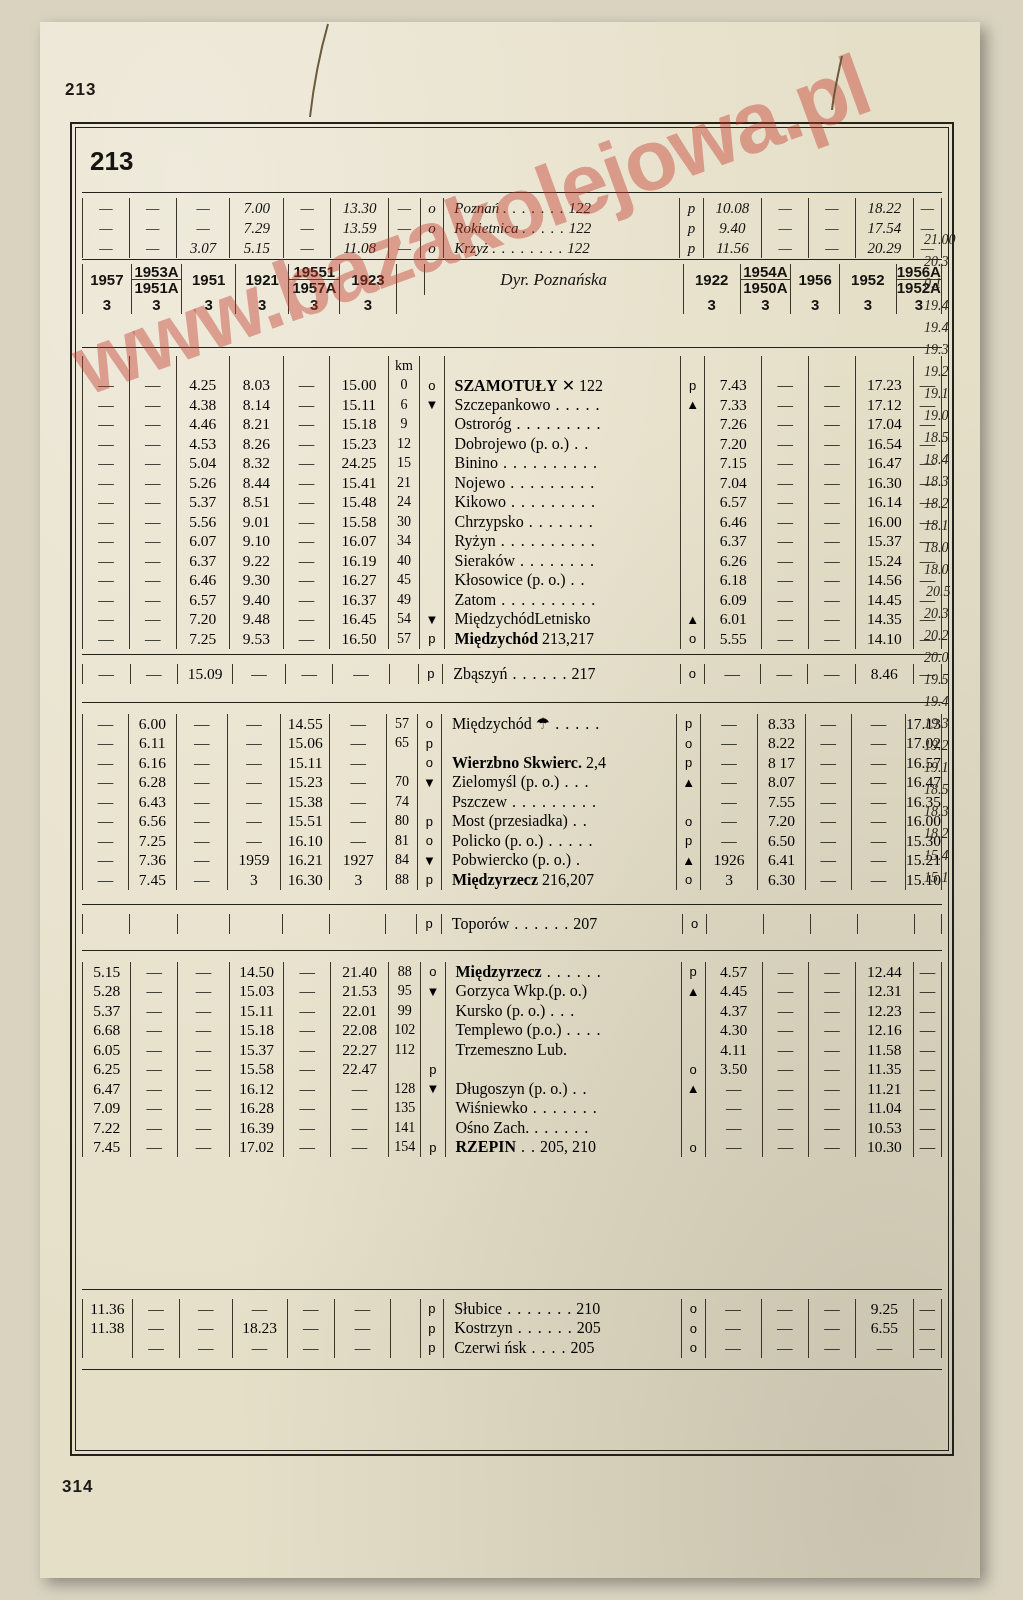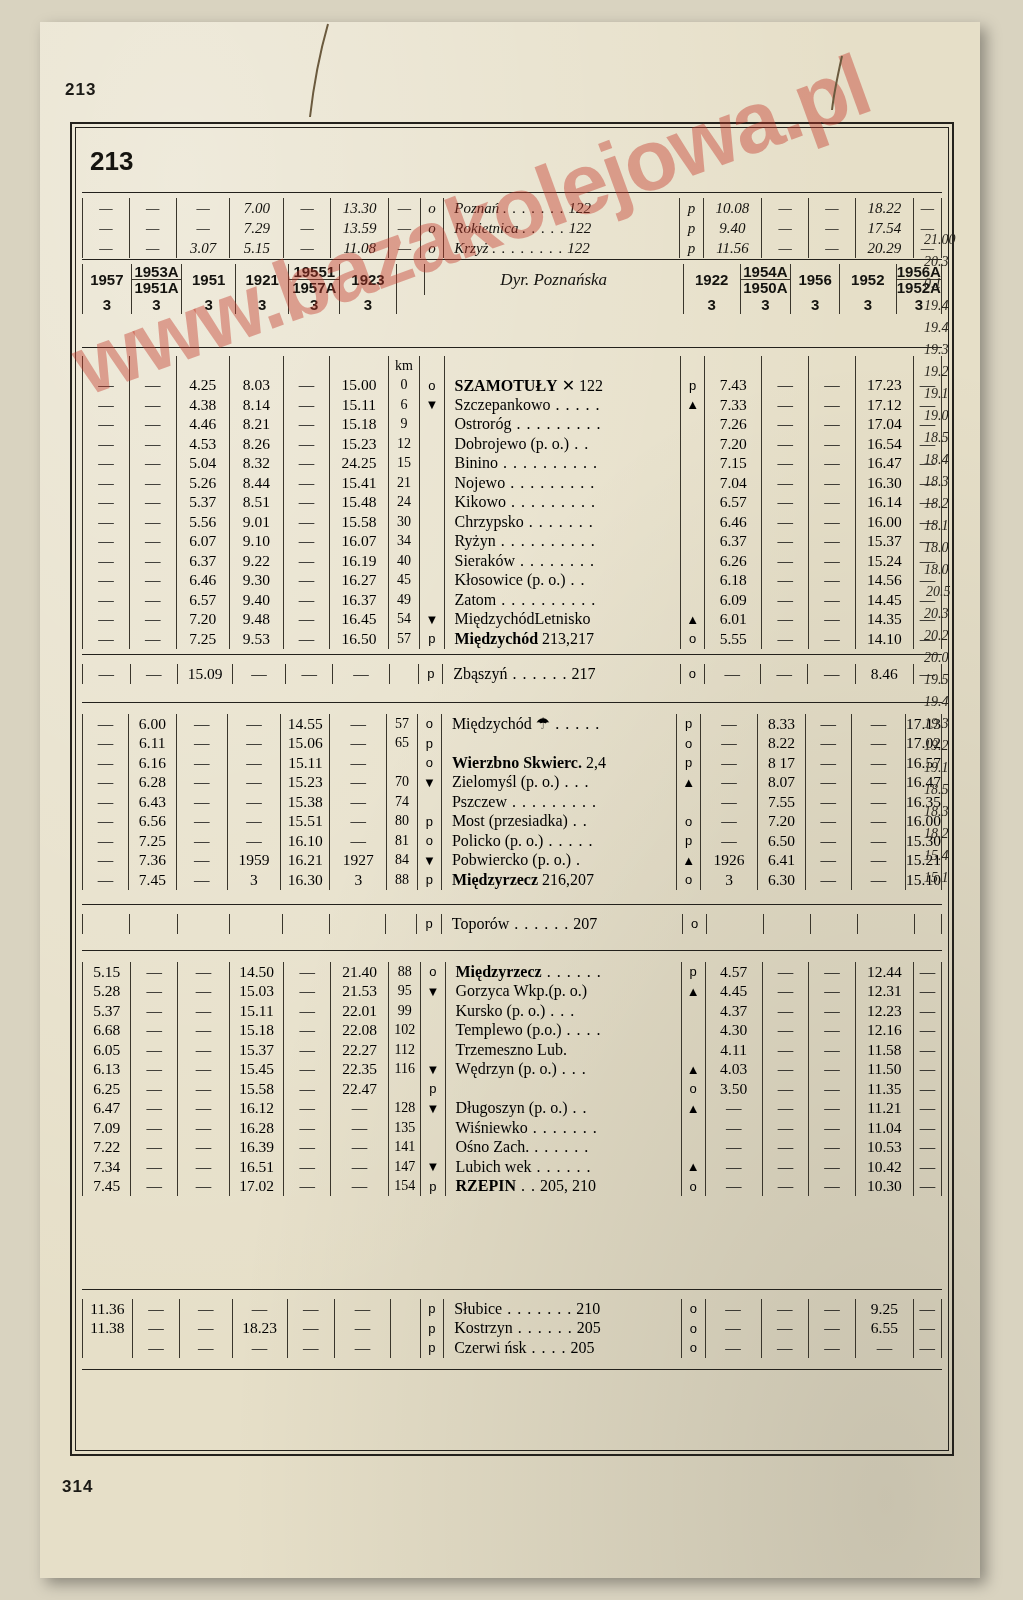--- a/index.html
+++ b/index.html
@@ -919,37 +919,20 @@
             <td class="sym"></td>
             <td class="stn"><span>Trzemeszno Lub.</span></td>
             <td class="sym"></td>
             <td>4.11</td>
             <td>—</td>
             <td>—</td>
             <td>11.58</td>
             <td>—</td>
           </tr>
           <tr>
-            <td>6.13</td>
-            <td>—</td>
-            <td>—</td>
-            <td>15.45</td>
-            <td>—</td>
-            <td>22.35</td>
-            <td class="km noline">116</td>
-            <td class="sym">▼</td>
-            <td class="stn"><span>Wędrzyn (p. o.)</span><span class="dotleader"> . . .</span></td>
-            <td class="sym">▲</td>
-            <td>4.03</td>
-            <td>—</td>
-            <td>—</td>
-            <td>11.50</td>
-            <td>—</td>
-          </tr>
-          <tr>
             <td>6.25</td>
             <td>—</td>
             <td>—</td>
             <td>15.58</td>
             <td>—</td>
             <td>22.47</td>
             <td class="km noline"></td>
             <td class="sym">p</td>
             <td class="stn"><span></span></td>
             <td class="sym">o</td>
@@ -1001,37 +984,20 @@
             <td>—</td>
             <td>—</td>
             <td class="km noline">141</td>
             <td class="sym"></td>
             <td class="stn"><span>Ośno Zach.</span><span class="dotleader"> . . . . . .</span></td>
             <td class="sym"></td>
             <td>—</td>
             <td>—</td>
             <td>—</td>
             <td>10.53</td>
-            <td>—</td>
-          </tr>
-          <tr>
-            <td>7.34</td>
-            <td>—</td>
-            <td>—</td>
-            <td>16.51</td>
-            <td>—</td>
-            <td>—</td>
-            <td class="km noline">147</td>
-            <td class="sym">▼</td>
-            <td class="stn"><span>Lubich wek</span><span class="dotleader"> . . . . . .</span></td>
-            <td class="sym">▲</td>
-            <td>—</td>
-            <td>—</td>
-            <td>—</td>
-            <td>10.42</td>
             <td>—</td>
           </tr>
           <tr>
             <td>7.45</td>
             <td>—</td>
             <td>—</td>
             <td>17.02</td>
             <td>—</td>
             <td>—</td>
             <td class="km noline">154</td>

